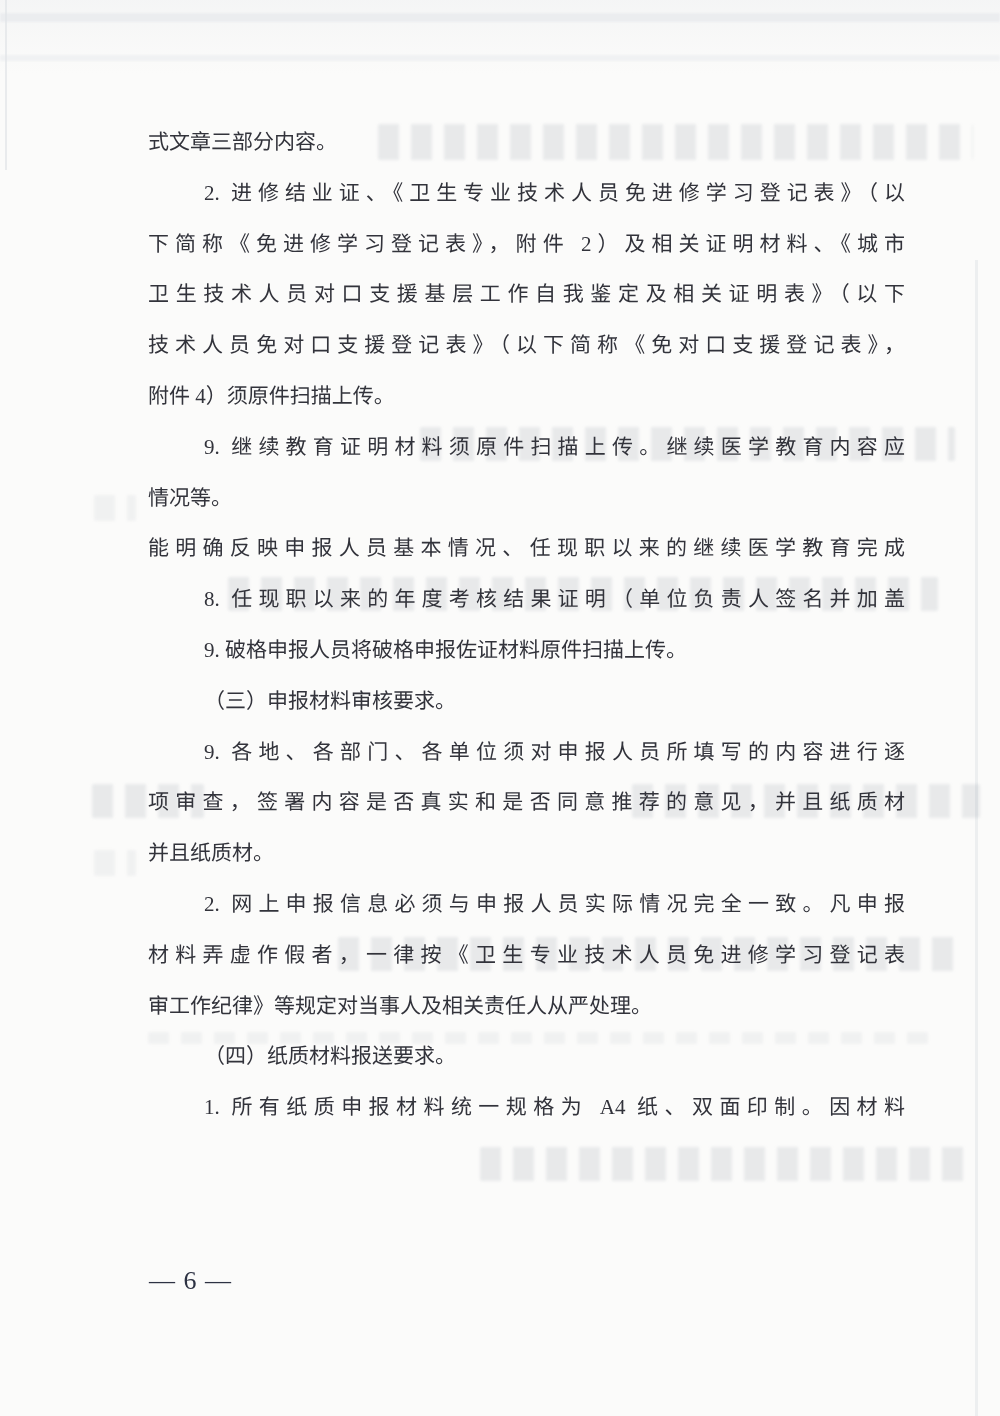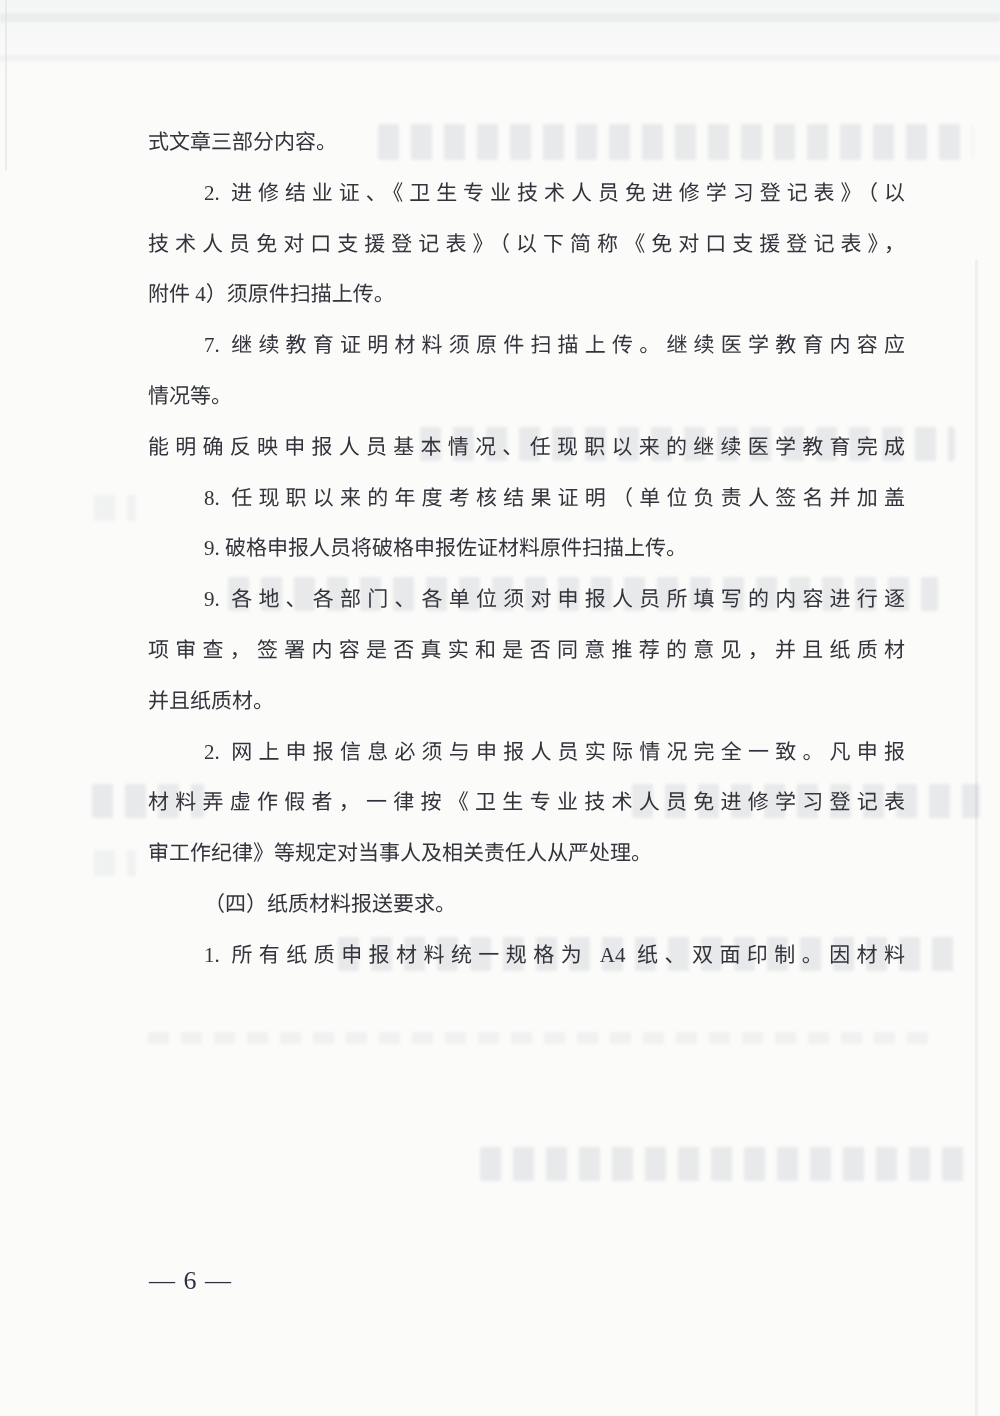--- a/index.html
+++ b/index.html
@@ -100,27 +100,30 @@
 <div class="ghost" style="left:632px;top:784px;width:348px;height:34px;"></div>
 <div class="ghost" style="left:338px;top:937px;width:620px;height:34px;"></div>
 <div class="ghost fainter" style="left:148px;top:1032px;width:780px;height:12px;"></div>
 <div class="ghost" style="left:480px;top:1147px;width:492px;height:34px;"></div>
 <div class="ghost fainter" style="left:94px;top:495px;width:42px;height:26px;"></div>
 <div class="ghost fainter" style="left:94px;top:850px;width:42px;height:26px;"></div>
 
 <div class="content">
     <div class="line">式文章三部分内容。</div>
     <div class="line just ind">2. 进修结业证、《卫生专业技术人员免进修学习登记表》（以</div>
+    <div class="line just">下简称《免进修学习登记表》，附件 2）及相关证明材料、《城市</div>
+    <div class="line just">卫生技术人员对口支援基层工作自我鉴定及相关证明表》（以下</div>
     <div class="line just">技术人员免对口支援登记表》（以下简称《免对口支援登记表》，</div>
     <div class="line">附件 4）须原件扫描上传。</div>
-    <div class="line just ind">7. 继续教育证明材料须原件扫描上传。继续医学教育内容应</div>
+    <div class="line just ind">9. 继续教育证明材料须原件扫描上传。继续医学教育内容应</div>
     <div class="line">情况等。</div>
     <div class="line just">能明确反映申报人员基本情况、任现职以来的继续医学教育完成</div>
     <div class="line just ind">8. 任现职以来的年度考核结果证明（单位负责人签名并加盖</div>
     <div class="line ind">9. 破格申报人员将破格申报佐证材料原件扫描上传。</div>
+    <div class="line ind">（三）申报材料审核要求。</div>
     <div class="line just ind">9. 各地、各部门、各单位须对申报人员所填写的内容进行逐</div>
     <div class="line just">项审查，签署内容是否真实和是否同意推荐的意见，并且纸质材</div>
     <div class="line">并且纸质材。</div>
     <div class="line just ind">2. 网上申报信息必须与申报人员实际情况完全一致。凡申报</div>
     <div class="line just">材料弄虚作假者，一律按《卫生专业技术人员免进修学习登记表</div>
     <div class="line">审工作纪律》等规定对当事人及相关责任人从严处理。</div>
     <div class="line ind">（四）纸质材料报送要求。</div>
     <div class="line just ind">1. 所有纸质申报材料统一规格为 A4 纸、双面印制。因材料</div>
   </div>
 

